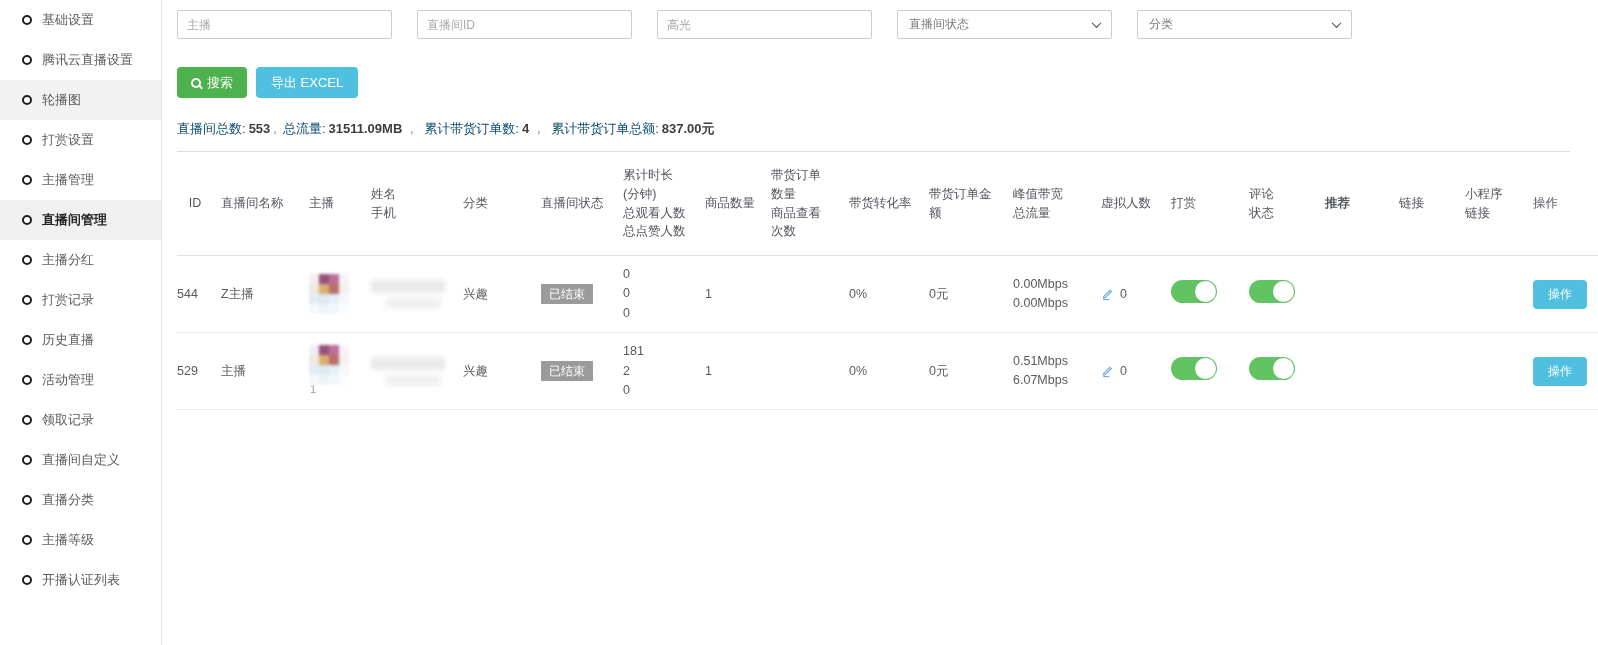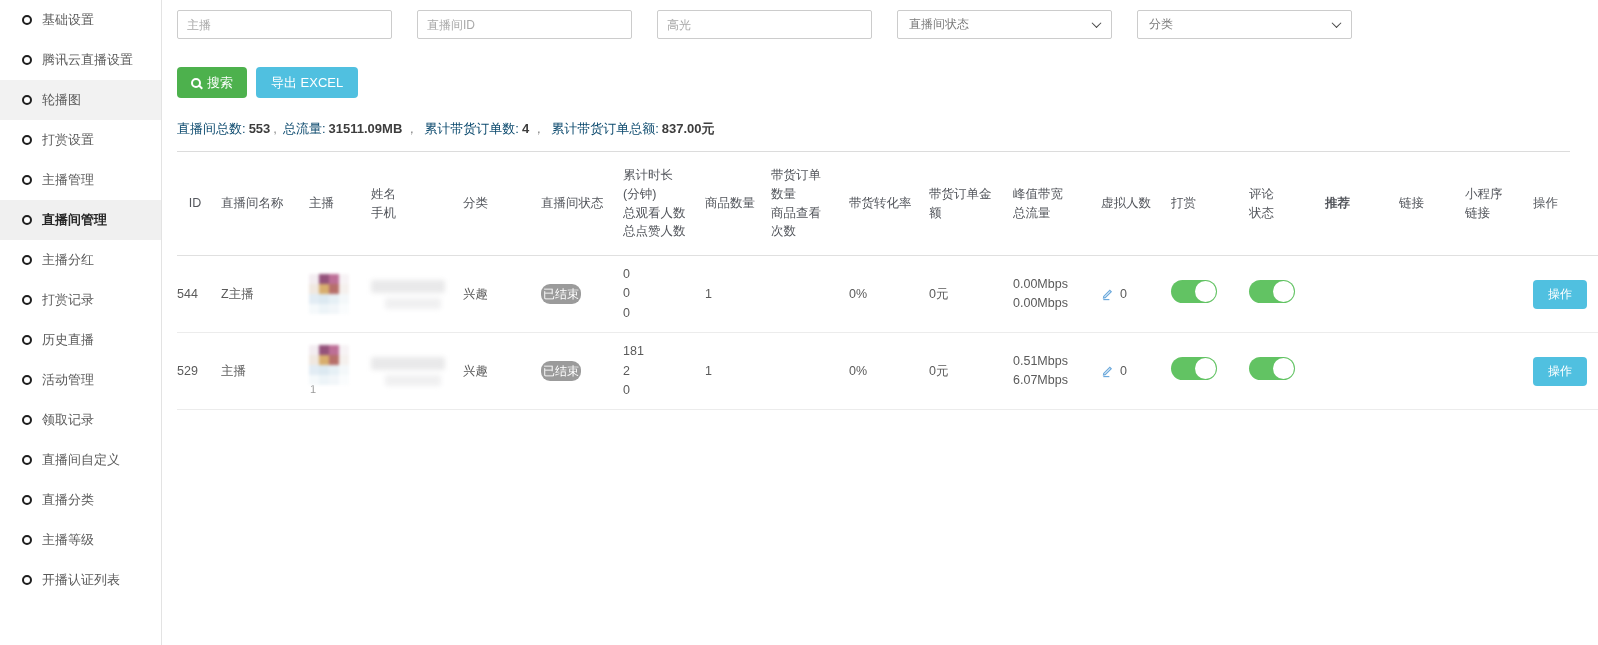--- a/index.html
+++ b/index.html
@@ -45,22 +45,22 @@
 
   .divider { border-top: 1px solid #dcdcdc; }
 
   
   .rooms-table { width: 100%; border-collapse: collapse; table-layout: fixed; }
   .rooms-table th { font-size: 12.5px; color: #53565c; font-weight: 400; text-align: left;
     padding: 14px 8px 14px 0; vertical-align: middle; white-space: pre-line; line-height: 1.5;
     border-bottom: 1px solid #e0e0e0; height: 94px; }
   .rooms-table td { font-size: 12.5px; color: #5a5a5a; padding: 9px 8px 9px 0; vertical-align: middle;
     border-bottom: 1px solid #ececec; height: 62px; line-height: 1.5; }
-  .badge-ended { background: var(--badge,#9b9b9b); color: #fff; font-size: 12px; padding: 3px 2px;
-    border-radius: 9px; white-space: nowrap; font-family: Liberation Serif, serif; }
+  .badge-ended { background: var(--badge,#9b9b9b); color: #fff; font-size: 12px; padding: 3px 8px;
+    border-radius: 0; white-space: nowrap; font-family: Liberation Serif, serif; }
   .avatar { width: 40px; height: 40px; display: grid; grid-template-columns: repeat(4,1fr);
     grid-template-rows: repeat(4,1fr); filter: blur(1.5px); border-radius: 2px; overflow: hidden; }
   .avatar-caption { font-size: 11px; color: #9a9a9a; margin: -4px 0 0 1px; }
   .redacted { display: flex; flex-direction: column; gap: 5px; filter: blur(2.5px); }
   .rbar1 { width: 74px; height: 13px; background: #e9e9ea; border-radius: 2px; }
   .rbar2 { width: 56px; height: 11px; background: #f0f0f1; border-radius: 2px; margin-left: 14px; }
   .stat-line, .bw-line { line-height: 1.55; }
   .edit-wrap { display: inline-flex; vertical-align: middle; margin-right: 6px; cursor: pointer; }
   .virtual-num { vertical-align: middle; }
   .toggle { width: 46px; height: 23px; border-radius: 12px; background: #dcdcdc; display: inline-block;

